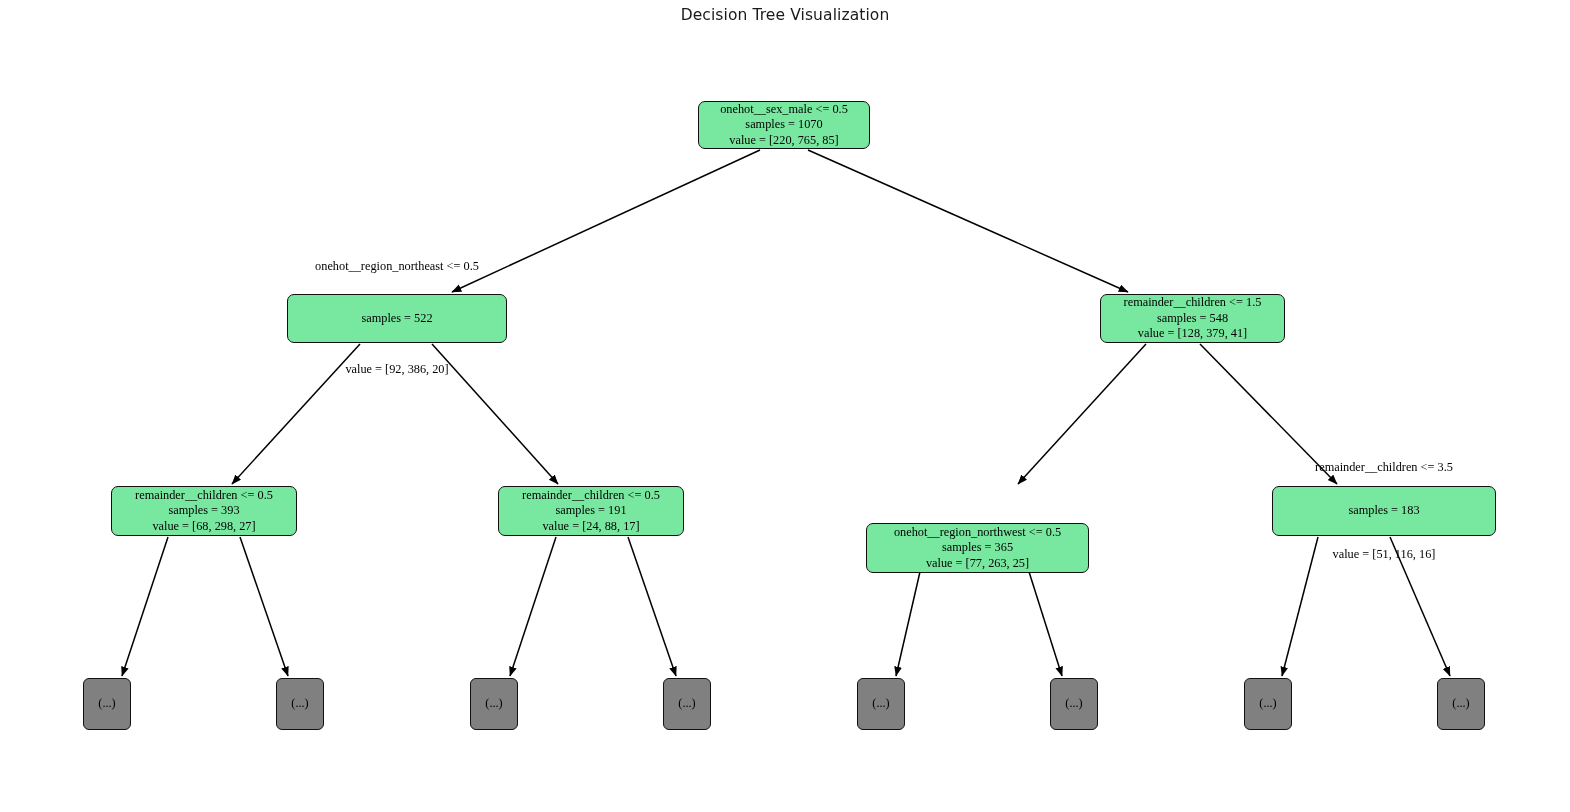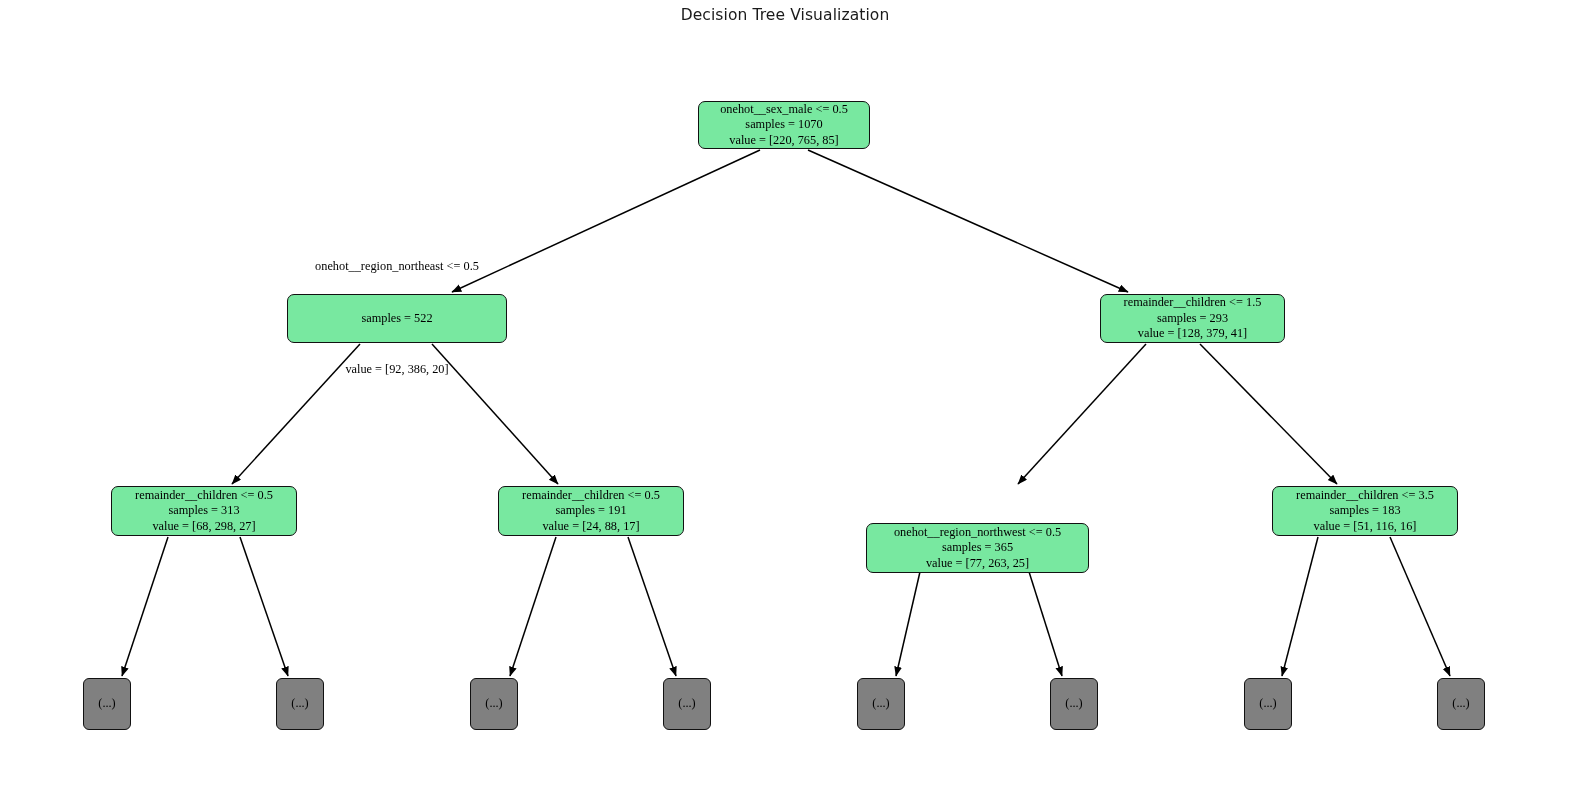--- a/index.html
+++ b/index.html
@@ -102,39 +102,39 @@
         <span class="ln">samples = 1070</span>
         <span class="ln">value = [220, 765, 85]</span>
       </div>
       <div class="node internal" style="left: 287px; top: 294px; width: 220px; height: 49px; gap: 36px;">
         <span class="ln">onehot__region_northeast &lt;= 0.5</span>
         <span class="ln">samples = 522</span>
         <span class="ln">value = [92, 386, 20]</span>
       </div>
       <div class="node internal" style="left: 1079px; top: 294px; width: 185px; height: 49px; margin-left: 21px;">
         <span class="ln">remainder__children &lt;= 1.5</span>
-        <span class="ln">samples = 293</span>
+        <span class="ln">samples = 548</span>
         <span class="ln">value = [128, 379, 41]</span>
       </div>
       <div class="node internal" style="left: 111px; top: 486px; width: 186px; height: 50px;">
         <span class="ln">remainder__children &lt;= 0.5</span>
-        <span class="ln">samples = 313</span>
+        <span class="ln">samples = 393</span>
         <span class="ln">value = [68, 298, 27]</span>
       </div>
       <div class="node internal" style="left: 498px; top: 486px; width: 186px; height: 50px;">
         <span class="ln">remainder__children &lt;= 0.5</span>
         <span class="ln">samples = 191</span>
         <span class="ln">value = [24, 88, 17]</span>
       </div>
       <div class="node internal" style="left: 866px; top: 486px; width: 223px; height: 50px; margin-top: 37px;">
         <span class="ln">onehot__region_northwest &lt;= 0.5</span>
         <span class="ln">samples = 365</span>
         <span class="ln">value = [77, 263, 25]</span>
       </div>
-      <div class="node internal" style="left: 1272px; top: 486px; width: 186px; height: 50px;">
+      <div class="node internal" style="left: 1272px; top: 486px; width: 224px; height: 50px; gap: 28px;">
         <span class="ln">remainder__children &lt;= 3.5</span>
         <span class="ln">samples = 183</span>
         <span class="ln">value = [51, 116, 16]</span>
       </div>
       <div class="node leaf" style="left: 83px; top: 678px; width: 48px; height: 52px;">
         <span class="ln">(...)</span>
       </div>
       <div class="node leaf" style="left: 276px; top: 678px; width: 48px; height: 52px;">
         <span class="ln">(...)</span>
       </div>

